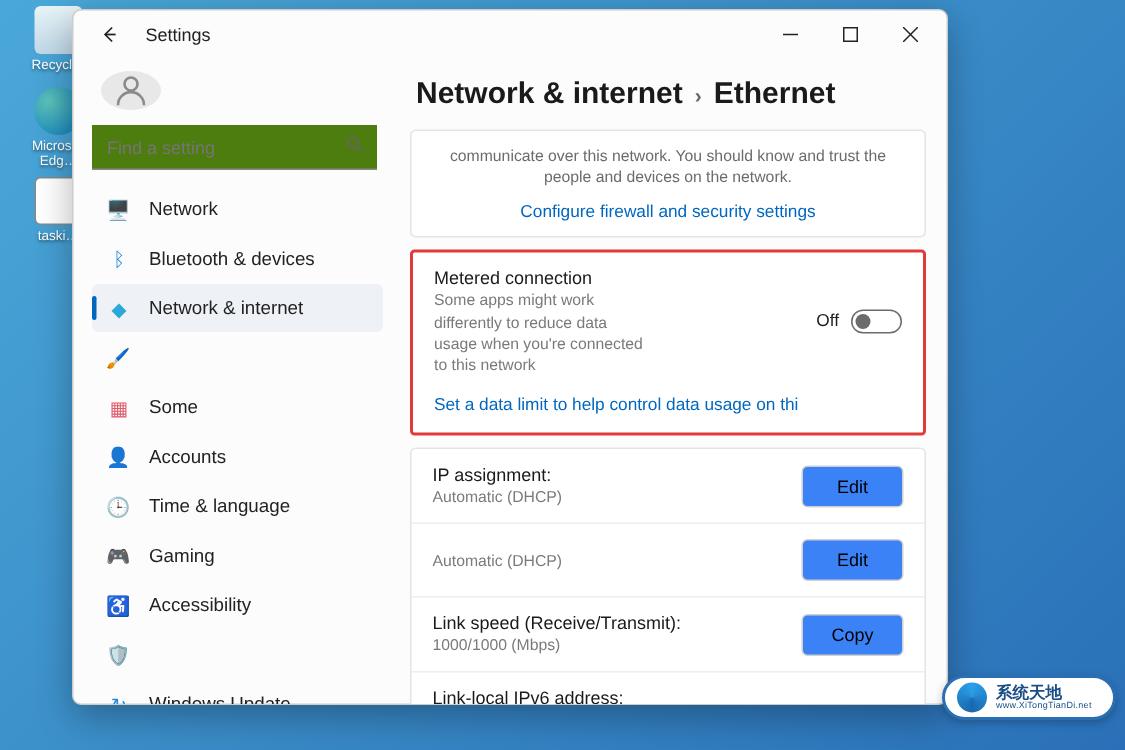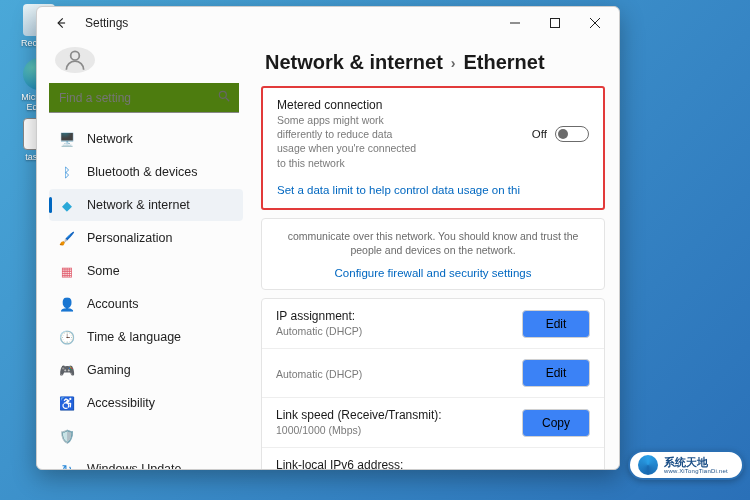--- a/index.html
+++ b/index.html
@@ -5,21 +5,21 @@
   * { box-sizing: border-box; margin: 0; padding: 0; font-family: "Segoe UI", sans-serif; }
   body { width: 750px; height: 500px; background: linear-gradient(135deg, #4aa8d8 0%, #3a8cc8 50%, #2a70b8 100%); position: relative; overflow: hidden; }
   .desktop-icon { position: absolute; width: 50px; text-align: center; color: #fff; font-size: 9px; text-shadow: 0 1px 2px rgba(0,0,0,.5); }
   .desktop-icon .ico { width: 32px; height: 32px; margin: 0 auto 2px; background: #fff; border-radius: 4px; display: flex; align-items: center; justify-content: center; }
   .di-recycle { top: 4px; left: 14px; }
   .di-recycle .ico { background: linear-gradient(#e8f4f8,#c0d8e8); }
   .di-edge { top: 58px; left: 14px; }
   .di-edge .ico { background: radial-gradient(circle at 30% 30%, #5ec3b8, #0a7abf); border-radius: 50%; }
   .di-task { top: 118px; left: 14px; }
   .di-task .ico { background: #fff; border: 1px solid #888; }
-  .window { position: absolute; top: 6px; left: 36px; width: 584px; height: 464px; background: #fcfcfc; border: 1px solid #ccc; border-radius: 6px; box-shadow: 0 8px 24px rgba(0,0,0,.3); display: flex; flex-direction: column; }
+  .window { position: absolute; top: 6px; left: 48px; width: 584px; height: 464px; background: #fcfcfc; border: 1px solid #ccc; border-radius: 6px; box-shadow: 0 8px 24px rgba(0,0,0,.3); display: flex; flex-direction: column; }
   .titlebar { height: 32px; display: flex; align-items: center; padding: 0 4px 0 10px; }
   .tb-back { width: 28px; height: 28px; display: flex; align-items: center; justify-content: center; cursor: pointer; border-radius: 4px; }
   .tb-title { font-size: 12px; margin-left: 10px; color: #222; }
   .tb-spacer { flex: 1; }
   .tb-btn { width: 40px; height: 28px; display: flex; align-items: center; justify-content: center; cursor: pointer; }
   .body { flex: 1; display: flex; overflow: hidden; }
   .sidebar { width: 214px; padding: 6px 8px 10px 12px; display: flex; flex-direction: column; overflow-y: auto; }
   .avatar { width: 40px; height: 40px; border-radius: 50%; background: #e8e8e8; margin: 2px 0 10px 6px; display: flex; align-items: center; justify-content: center; }
   .search { position: relative; margin: 0 4px 10px 0; }
   .search input { width: 100%; height: 30px; border: none; border-bottom: 1px solid #888; background: #4d7c0f; padding: 0 30px 0 10px; font-size: 12px; outline: none; }
@@ -133,21 +133,20 @@
           <div class="navitem">
             <span class="navicon" style="color: rgb(42, 138, 216);">ᛒ</span>
             <span class="nlabel">Bluetooth &amp; devices</span>
           </div>
           <div class="navitem sel">
             <span class="navicon" style="color: rgb(42, 168, 216);">◆</span>
             <span class="nlabel">Network &amp; internet</span>
           </div>
           <div class="navitem">
             <span class="navicon" style="color: rgb(192, 106, 58);">🖌️</span>
-            <span class="nlabel">Personalization</span>
           </div>
           <div class="navitem">
             <span class="navicon" style="color: rgb(224, 90, 106);">▦</span>
             <span class="nlabel">Some</span>
           </div>
           <div class="navitem">
             <span class="navicon" style="color: rgb(90, 106, 168);">👤</span>
             <span class="nlabel">Accounts</span>
           </div>
           <div class="navitem">
@@ -172,42 +171,42 @@
         </div>
     </div>
 
     <div class="content">
       <div class="bc">
         <span class="parent">Network &amp; internet</span>
         <span class="chev">›</span>
         <span>Ethernet</span>
       </div>
 
+      <div class="panel">
+        <div class="panel-inner">
+          <div class="toptext">communicate over this network. You should know and trust the people and devices on the network.</div>
+          <div class="linktext" style="text-align:center;margin-top:4px">Configure firewall and security settings</div>
+        </div>
+      </div>
+
       <div class="panel highlight">
         <div class="row">
           <div class="rowtext">
             <div class="rowtitle">Metered connection</div>
             <div class="rowsub">Some apps might work differently to reduce data usage when you're connected to this network</div>
           </div>
           <div class="toggle-wrap">
             <span class="toggle-label">Off</span>
             <div class="toggle">
               <div class="knob"></div>
             </div>
           </div>
         </div>
         <div style="padding:0 14px 10px">
           <span class="linktext">Set a data limit to help control data usage on thi</span>
-        </div>
-      </div>
-
-      <div class="panel">
-        <div class="panel-inner">
-          <div class="toptext">communicate over this network. You should know and trust the people and devices on the network.</div>
-          <div class="linktext" style="text-align:center;margin-top:4px">Configure firewall and security settings</div>
         </div>
       </div>
 
       <div class="panel" id="detail-rows">
           <div class="row">
             <div class="rowtext">
               <div class="rowtitle">IP assignment:</div>
               <div class="rowsub">Automatic (DHCP)</div>
             </div>
             <button class="actbtn">Edit</button>

